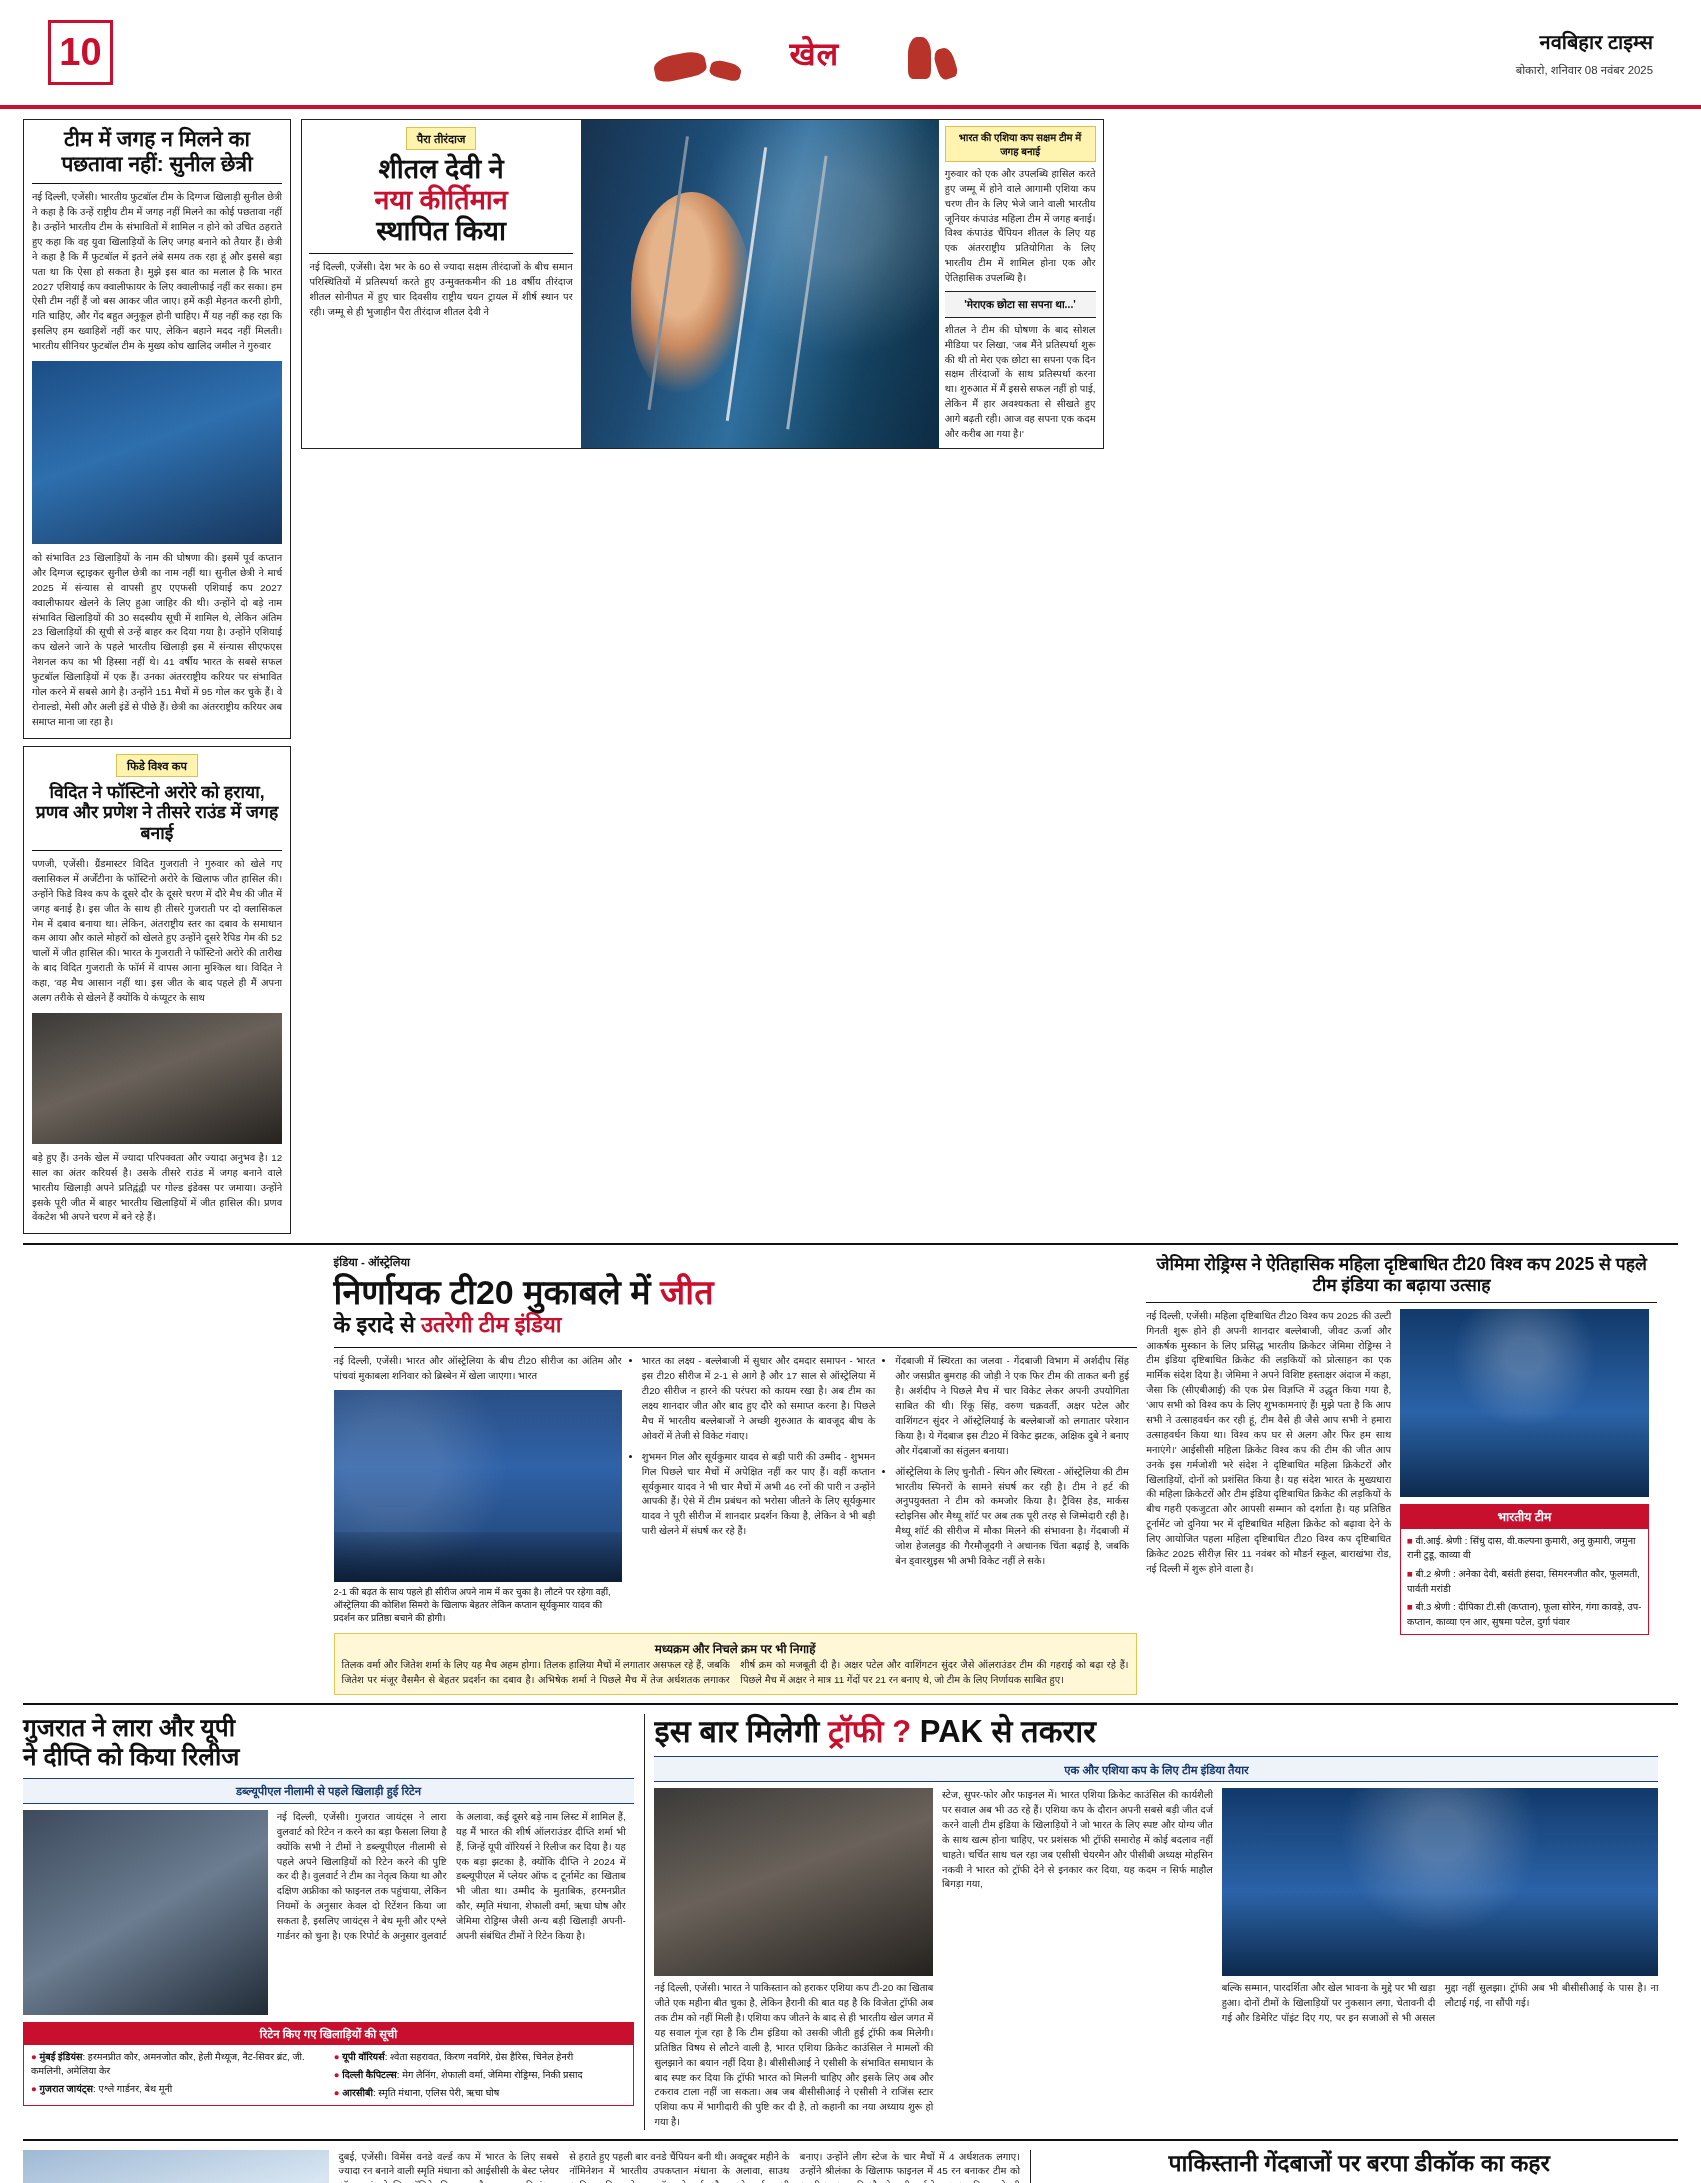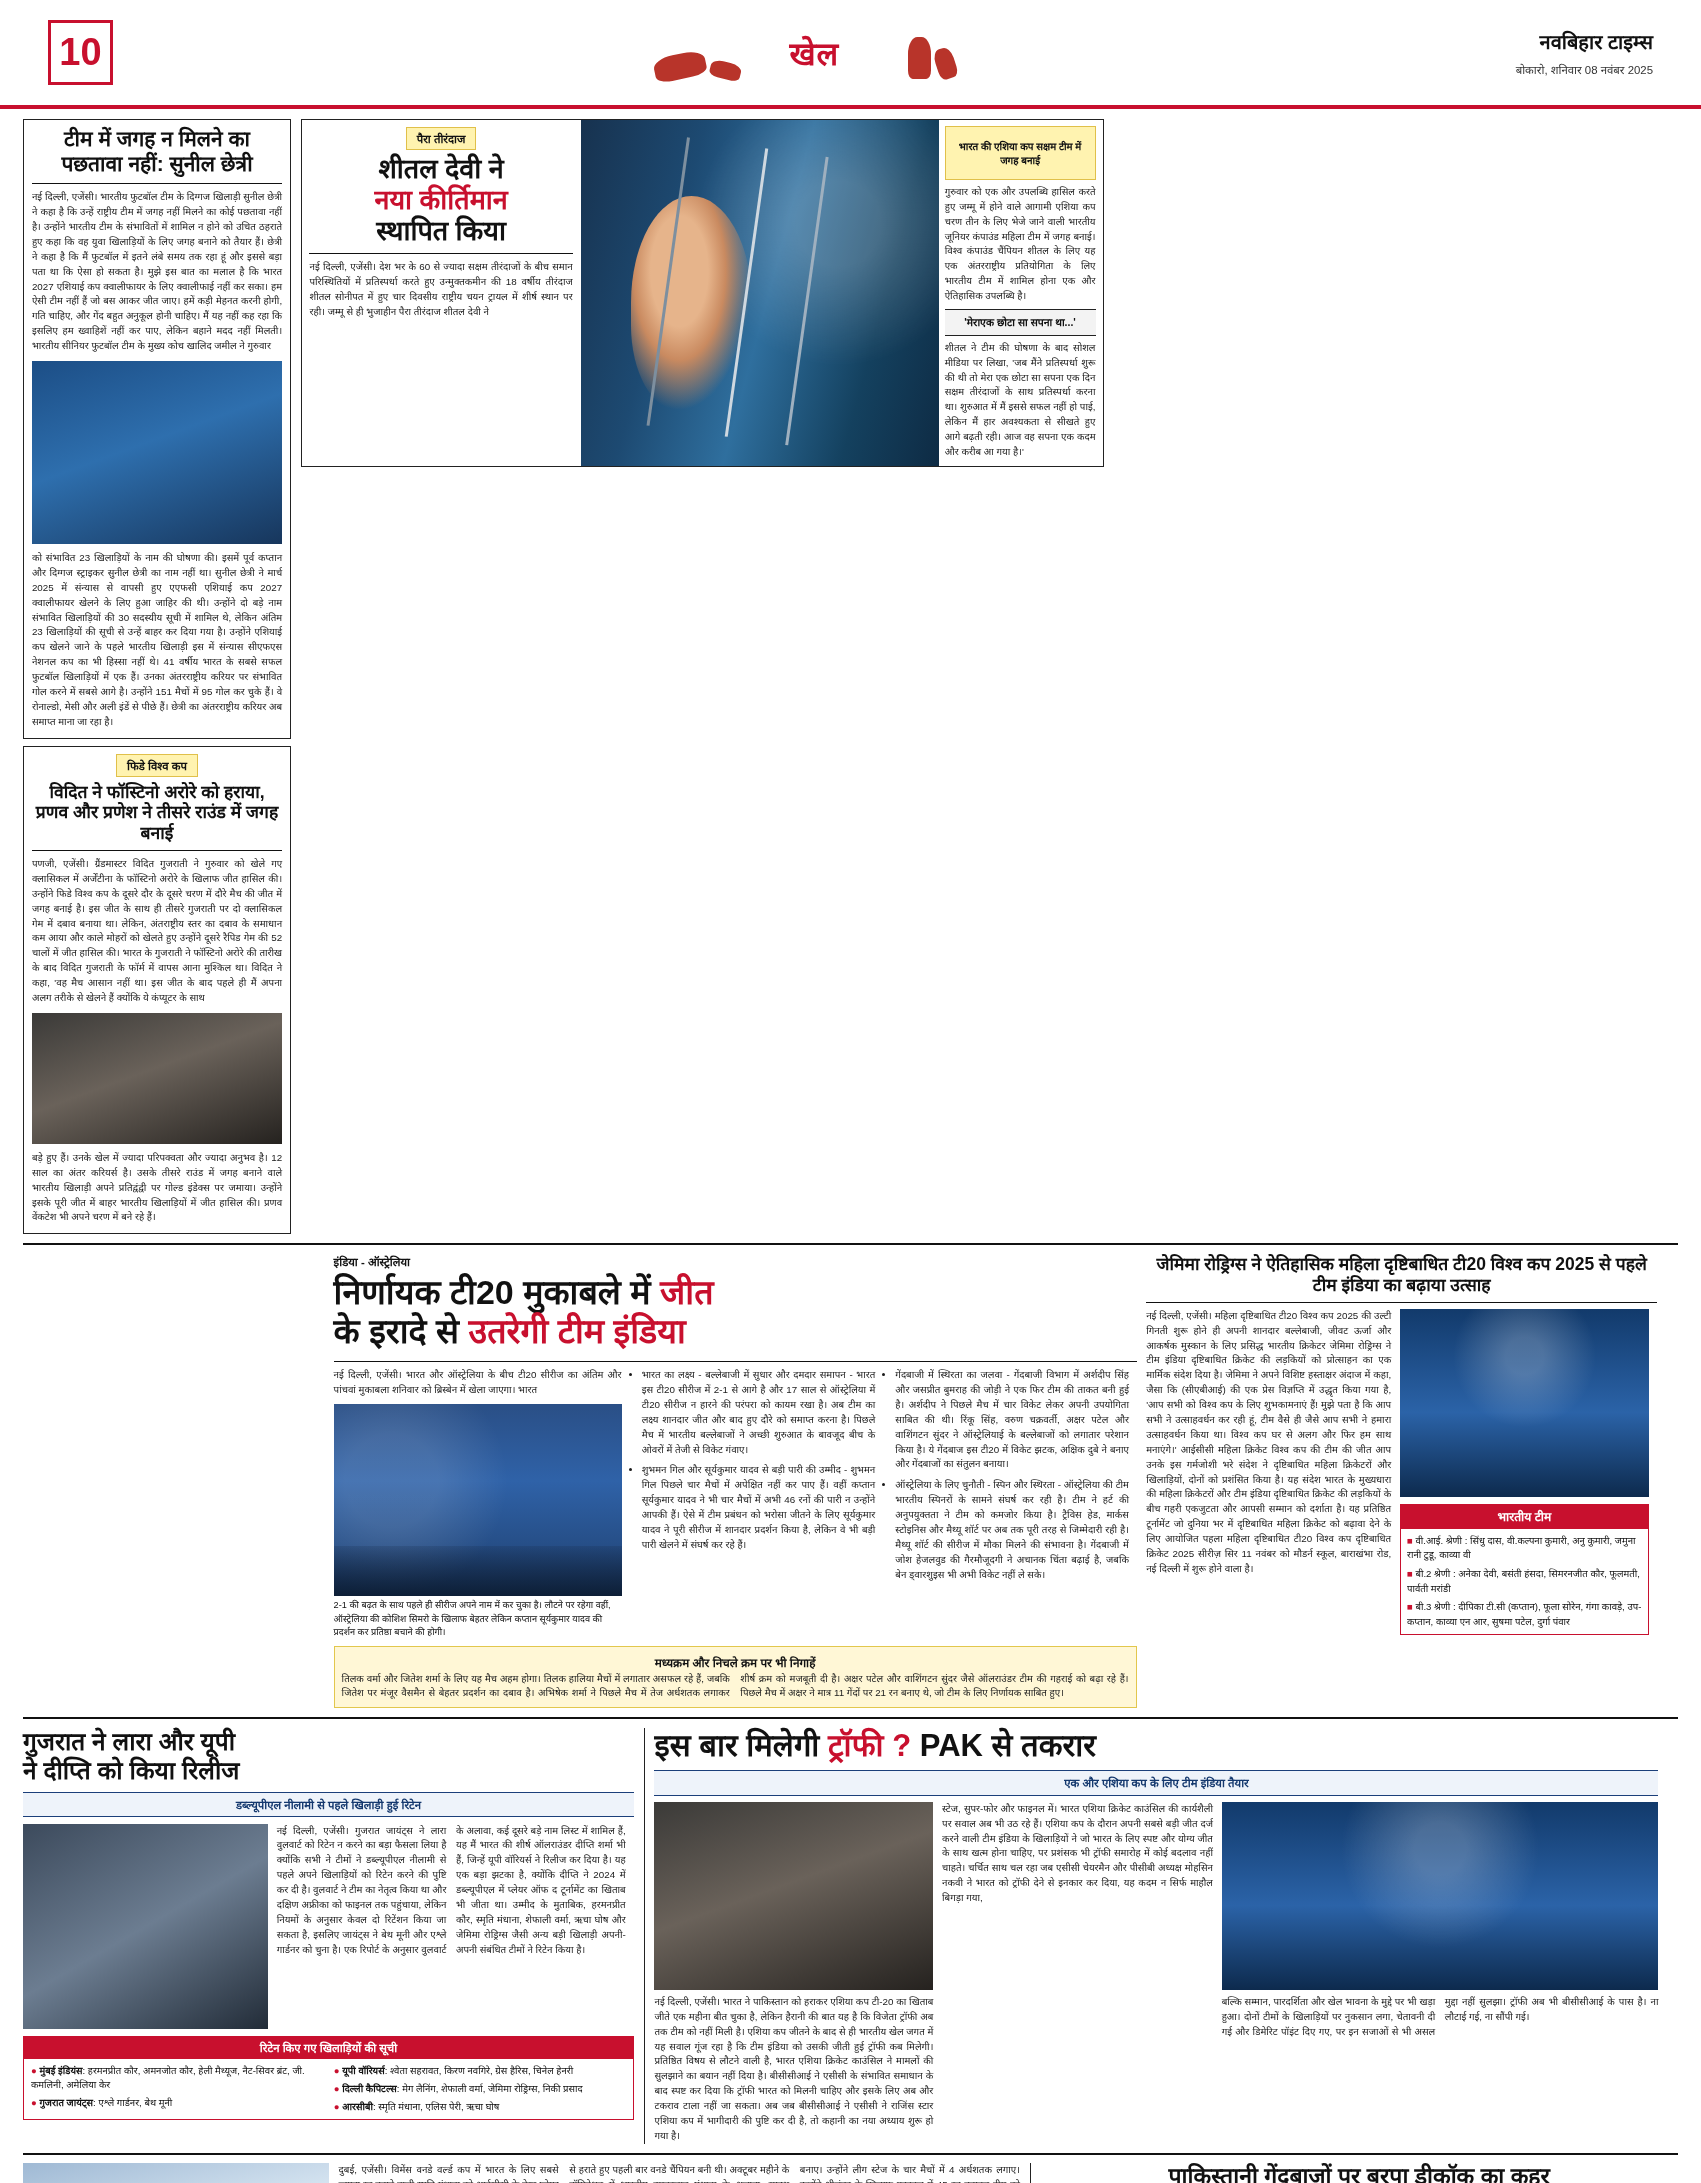--- a/index.html
+++ b/index.html
@@ -173,21 +173,21 @@
                 <span class="kicker">पैरा तीरंदाज</span>
               </div>
               <div class="hl-hi headline-black" style="font-size:27px; text-align:center; line-height:1.15;">शीतल देवी ने</div>
               <div class="hl-hi headline-red" style="font-size:27px; text-align:center; line-height:1.15;">नया कीर्तिमान</div>
               <div class="hl-hi headline-black" style="font-size:27px; text-align:center; line-height:1.15;">स्थापित किया</div>
               <div class="hr-thin"></div>
               <div class="body-text">नई दिल्ली, एजेंसी। देश भर के 60 से ज्यादा सक्षम तीरंदाजों के बीच समान परिस्थितियों में प्रतिस्पर्धा करते हुए उन्मुक्तकमीन की 18 वर्षीय तीरंदाज शीतल सोनीपत में हुए चार दिवसीय राष्ट्रीय चयन ट्रायल में शीर्ष स्थान पर रही। जम्मू से ही भुजाहीन पैरा तीरंदाज शीतल देवी ने</div>
             </div>
             <div class="photo ph-archery" style="width:358px; min-height:271px;"></div>
             <div class="col" style="width:163px; padding:6.1px;">
-              <div style="background:#fff3b0; border:0.9px solid #e0c04a; padding:12px; font-size:10px; font-weight:bold; text-align:center;">भारत की एशिया कप सक्षम टीम में जगह बनाई</div>
+              <div style="background:#fff3b0; border:0.9px solid #e0c04a; padding:3px; font-size:10px; font-weight:bold; text-align:center;">भारत की एशिया कप सक्षम टीम में जगह बनाई</div>
               <div class="body-text" style="margin-top:5.2px;">गुरुवार को एक और उपलब्धि हासिल करते हुए जम्मू में होने वाले आगामी एशिया कप चरण तीन के लिए भेजे जाने वाली भारतीय जूनियर कंपाउंड महिला टीम में जगह बनाई। विश्व कंपाउंड चैंपियन शीतल के लिए यह एक अंतरराष्ट्रीय प्रतियोगिता के लिए भारतीय टीम में शामिल होना एक और ऐतिहासिक उपलब्धि है।</div>
               <div class="quote-box" style="margin:5.2px 0; font-size:10.5px;">'मेराएक छोटा सा सपना था...'</div>
               <div class="body-text">शीतल ने टीम की घोषणा के बाद सोशल मीडिया पर लिखा, 'जब मैंने प्रतिस्पर्धा शुरू की थी तो मेरा एक छोटा सा सपना एक दिन सक्षम तीरंदाजों के साथ प्रतिस्पर्धा करना था। शुरुआत में मैं इससे सफल नहीं हो पाई, लेकिन मैं हार अवश्यकता से सीखते हुए आगे बढ़ती रही। आज वह सपना एक कदम और करीब आ गया है।'</div>
             </div>
           </div>
         </div>
       </div>
 
       <div class="col" style="width:511px;">
         <div style="height:275px"></div>
@@ -201,21 +201,21 @@
       <div style="width:301px;"></div>
 
       <div class="col" style="width:803px;">
         <div style="margin-bottom:4.4px;">
           <span class="kicker-plain">इंडिया - ऑस्ट्रेलिया</span>
         </div>
         <div class="hl-hi" style="font-size:34px; line-height:1.14;">
           <span class="headline-black">निर्णायक टी20 मुकाबले में</span>
           <span class="headline-red">जीत</span>
         </div>
-        <div class="hl-hi" style="font-size:34px; line-height:1.14; margin-bottom:4.4px;">
+        <div class="hl-hi" style="font-size:22px; line-height:1.14; margin-bottom:4.4px;">
           <span class="headline-black">के इरादे से</span>
           <span class="headline-red">उतरेगी टीम इंडिया</span>
         </div>
         <div class="hr-thin"></div>
 
         <div class="row" style="gap:8.7px;">
           <div class="col" style="width:288px;">
             <div class="body-text">नई दिल्ली, एजेंसी। भारत और ऑस्ट्रेलिया के बीच टी20 सीरीज का अंतिम और पांचवां मुकाबला शनिवार को ब्रिस्बेन में खेला जाएगा। भारत</div>
             <div class="photo ph-team-blue" style="height:192px; margin-top:6.1px;"></div>
             <div class="caption">2-1 की बढ़त के साथ पहले ही सीरीज अपने नाम में कर चुका है। लौटने पर रहेगा वहीं, ऑस्ट्रेलिया की कोशिश सिमरो के खिलाफ बेहतर लेकिन कप्तान सूर्यकुमार यादव की प्रदर्शन कर प्रतिष्ठा बचाने की होगी।</div>

